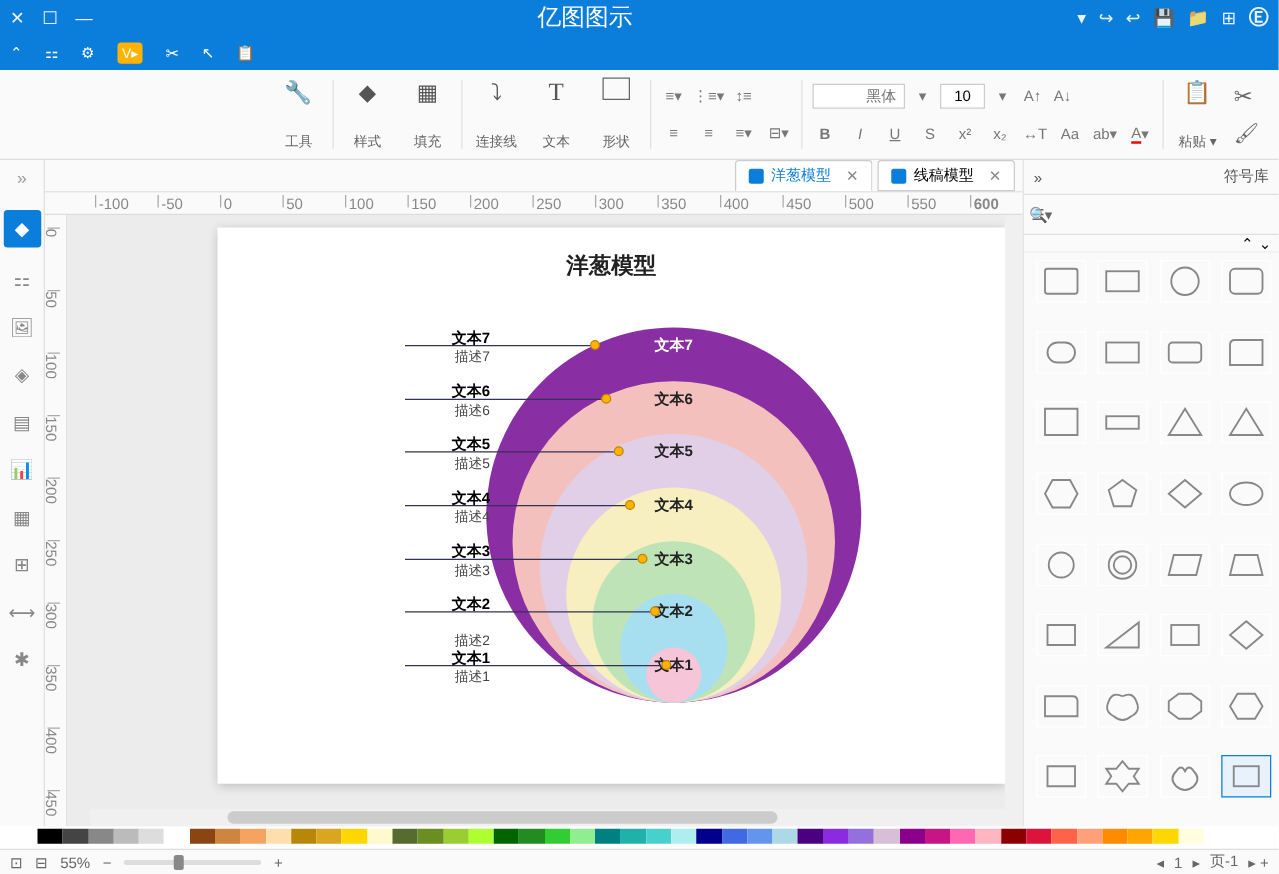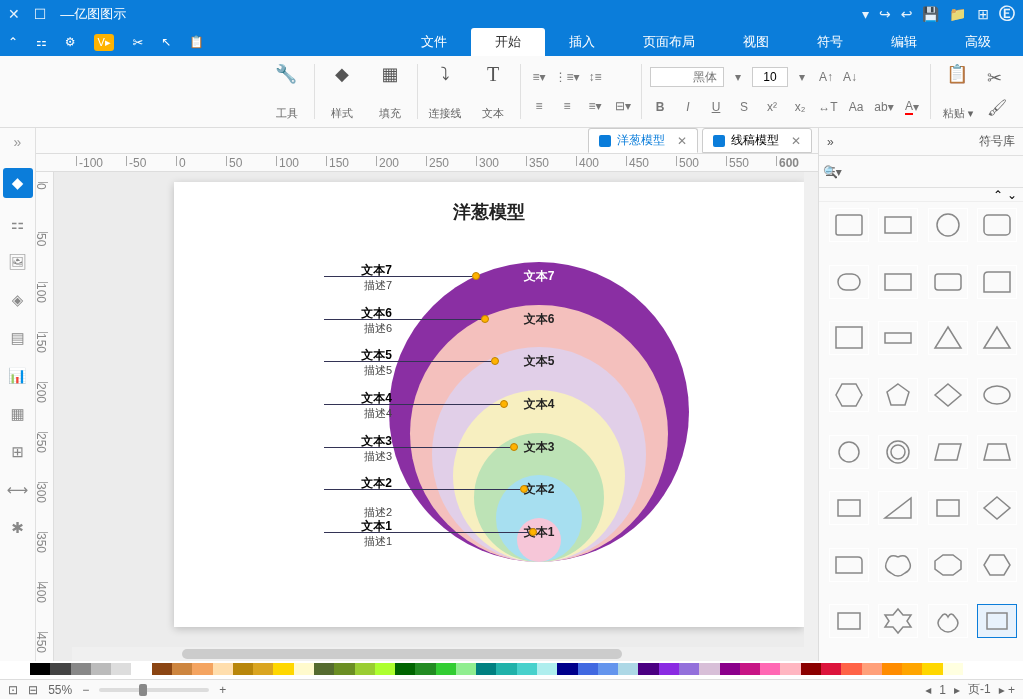--- a/index.html
+++ b/index.html
@@ -1,19 +1,19 @@
 <!DOCTYPE html>
 <html><head>
 <meta charset="utf-8">
 <style>
 *{margin:0;padding:0;box-sizing:border-box;font-family:"Microsoft YaHei",Arial,sans-serif;font-size:12px;user-select:none}
 body{background:#fff;overflow:hidden;width:1023px;height:699px;position:relative}
 .titlebar{height:28px;background:#0b7dda;display:flex;align-items:center;color:#fff;padding:0 8px}
 .titlebar .win-controls{display:flex;gap:14px;align-items:center}
-.titlebar .title{flex:1;text-align:left;font-size:13px}
+.titlebar .title{flex:1;text-align:center;font-size:19px}
 .titlebar .qat{display:flex;gap:10px;align-items:center}
 .titlebar .qat span,.titlebar .win-controls span{font-size:14px;opacity:.9}
 .menubar{height:28px;background:#0b7dda;display:flex;align-items:center;padding:0 8px}
 .menubar .right-icons{display:flex;gap:18px;align-items:center;color:#fff}
 .menubar .tabs{display:flex;margin-left:auto;height:100%;align-items:flex-end}
 .menubar .tab{padding:5px 24px;color:#fff;font-size:13px}
 .menubar .tab.active{background:#fff;color:#333;border-radius:3px 3px 0 0}
 .badge{background:#ffb300;border-radius:3px;padding:2px 4px;display:inline-flex;align-items:center;font-size:11px}
 .ribbon{height:72px;background:#fafafa;border-bottom:1px solid #ddd;display:flex;flex-direction:row-reverse;padding:4px 6px;gap:2px}
 .rgroup{display:flex;flex-direction:column;align-items:center;justify-content:space-between;padding:2px 6px;min-width:46px}
@@ -100,30 +100,20 @@
 <div class="menubar">
   <div class="right-icons">
     <span>⌃</span>
     <span>⚏</span>
     <span>⚙</span>
     <span class="badge">V▸</span>
     <span style="font-size:13px">✂</span>
     <span>↖</span>
     <span>📋</span>
   </div>
-  <div class="tabs">
-    <div class="tab">文件</div>
-    <div class="tab active">开始</div>
-    <div class="tab">插入</div>
-    <div class="tab">页面布局</div>
-    <div class="tab">视图</div>
-    <div class="tab">符号</div>
-    <div class="tab">编辑</div>
-    <div class="tab">高级</div>
-  </div>
 </div>
 
 <div class="ribbon">
   <div class="rtool-col" style="min-width:34px">
     <span style="font-size:18px;color:#666">✂</span>
     <span style="font-size:16px;color:#666">🖌</span>
   </div>
   <div class="rgroup">
     <div class="ricon">📋</div>
     <div class="rlabel">粘贴 ▾</div>
@@ -165,20 +155,24 @@
       <span class="tiny-btn">↕≡</span>
     </div>
     <div class="font-row" style="gap:8px">
       <span class="tiny-btn">≡</span>
       <span class="tiny-btn">≡</span>
       <span class="tiny-btn">≡▾</span>
       <span class="tiny-btn">⊟▾</span>
     </div>
   </div>
   <div class="rsep"></div>
+  <div class="rgroup">
+      <div class="ricon box"></div>
+      <div class="rlabel">形状</div>
+    </div>
   <div class="rgroup">
       <div class="ricon" style="font-family:serif;font-size:20px">T</div>
       <div class="rlabel">文本</div>
     </div>
   <div class="rgroup">
       <div class="ricon">⤵</div>
       <div class="rlabel">连接线</div>
     </div>
   <div class="rsep"></div>
   <div class="rgroup">

